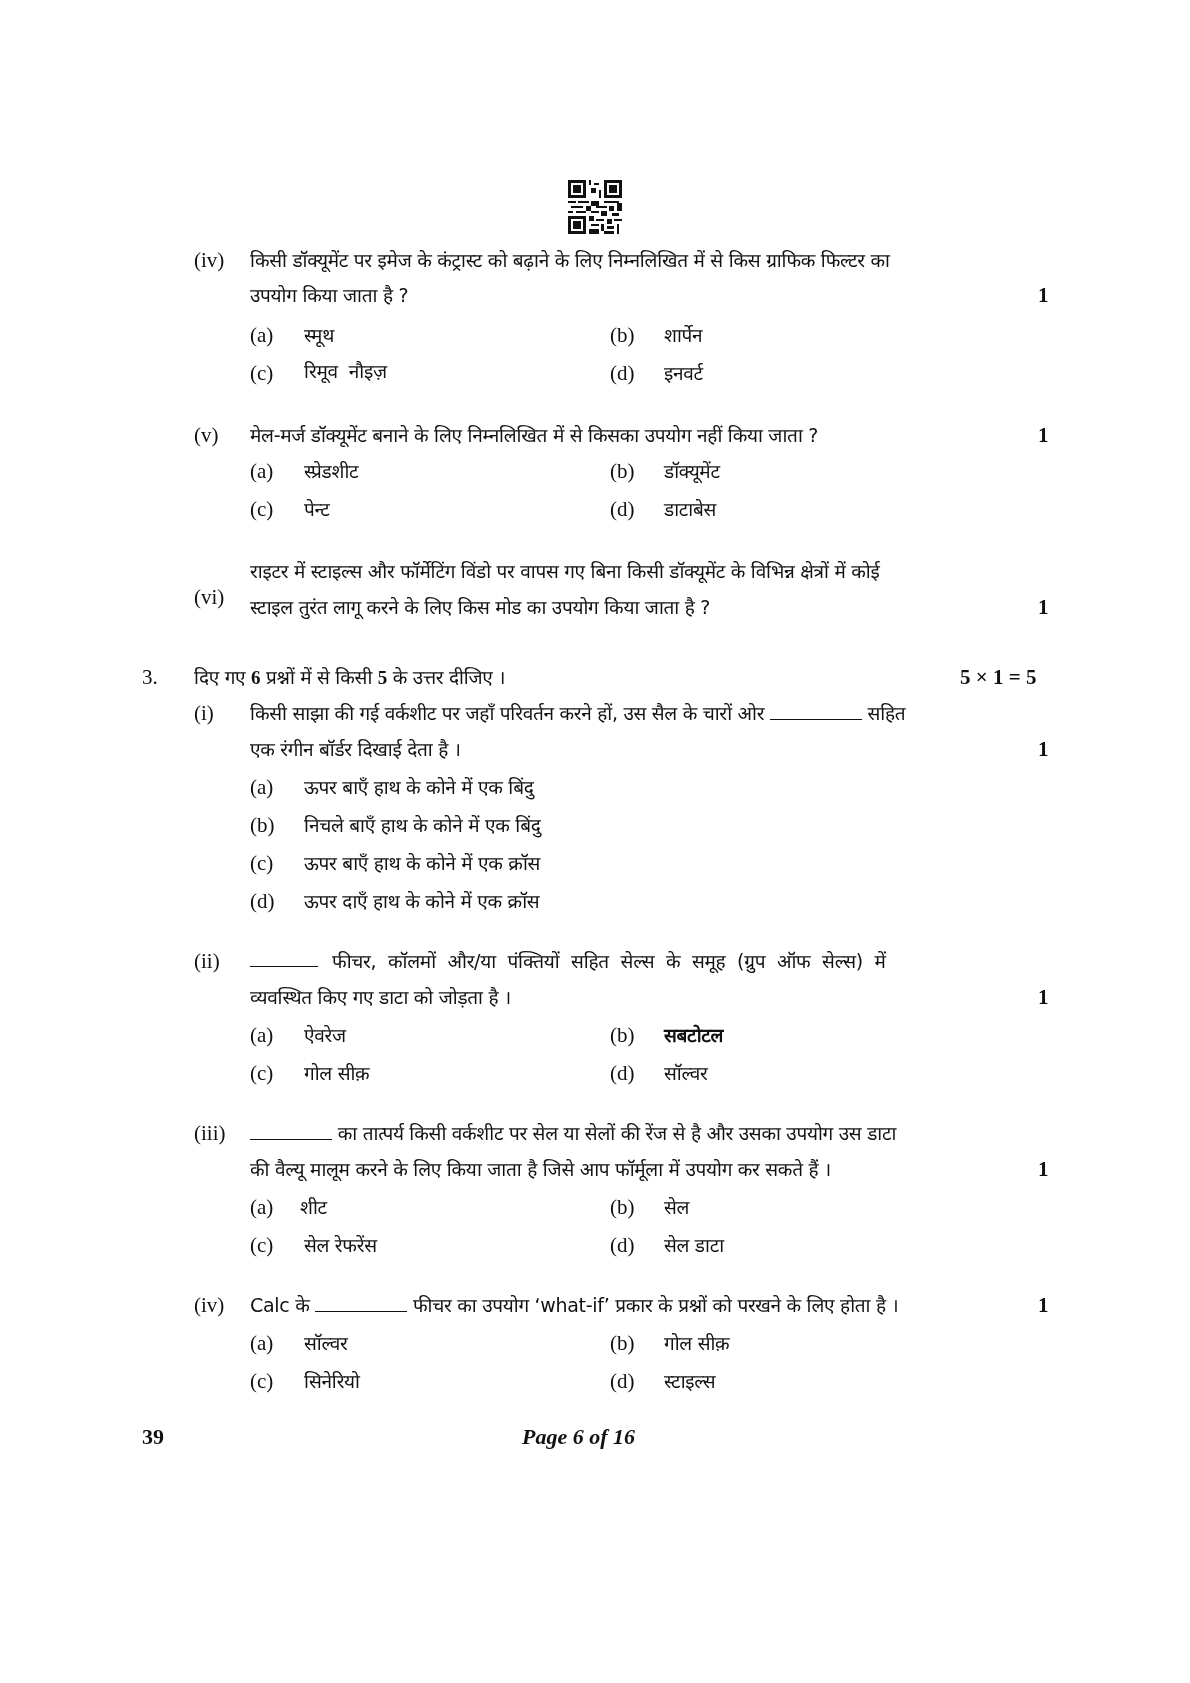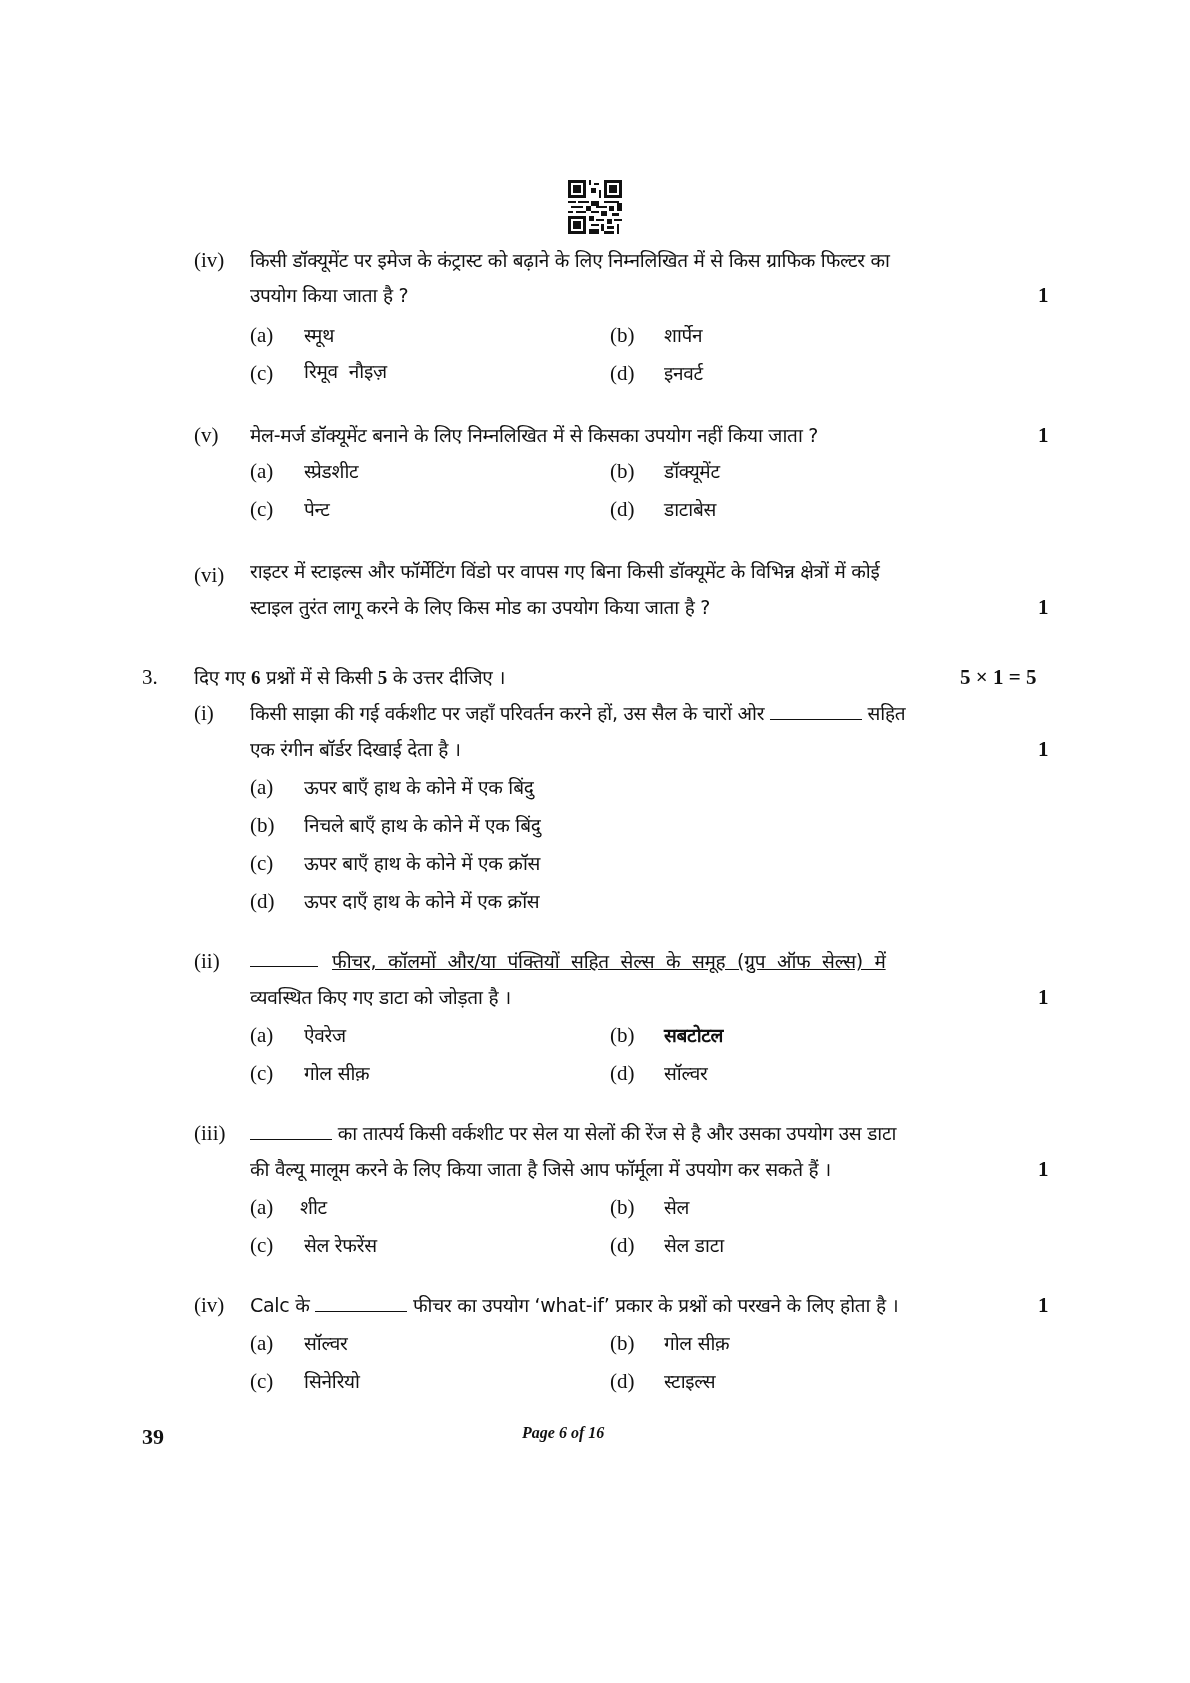--- a/index.html
+++ b/index.html
@@ -9,21 +9,21 @@
     .qr { left: 568px; top: 180px; width: 54px; height: 54px; }
     .line { position: absolute; font-size: 19.5px; line-height: 26px; white-space: nowrap; }
     .dev { font-family: "DejaVu Sans", "Liberation Sans", sans-serif; font-size: 19px; letter-spacing: -0.3px; }
     .num { position: absolute; font-family: "Liberation Serif", "DejaVu Serif", serif; font-size: 21px; line-height: 26px; }
     .mark { position: absolute; left: 1038px; font-family: "Liberation Serif", serif; font-weight: bold; font-size: 21px; line-height: 26px; }
     .opt-lbl { position: absolute; font-family: "Liberation Serif", serif; font-size: 21px; line-height: 26px; }
     .opt-txt { position: absolute; font-family: "DejaVu Sans", "Liberation Sans", sans-serif; font-size: 19px; line-height: 26px; letter-spacing: -0.3px; white-space: nowrap; }
     .blank { display: inline-block; border-bottom: 1.5px solid #111; vertical-align: baseline; height: 18px; }
     .bold { font-weight: bold; font-family: "Liberation Serif", serif; }
     .footer-num { position: absolute; left: 142px; top: 1424px; font-family: "Liberation Serif", serif; font-weight: bold; font-size: 22px; }
-    .footer-page { position: absolute; left: 522px; top: 1424px; font-family: "Liberation Serif", serif; font-weight: bold; font-style: italic; font-size: 16px; }
+    .footer-page { position: absolute; left: 522px; top: 1424px; font-family: "Liberation Serif", serif; font-weight: bold; font-style: italic; font-size: 22px; }
   </style>
 </head>
 <body>
 
 <svg class="abs qr" viewBox="0 0 21 21" shape-rendering="crispEdges">
   <rect width="21" height="21" fill="#fff"></rect>
   <g fill="#111">
     <rect x="0" y="0" width="7" height="7"></rect>
       <rect x="1" y="1" width="5" height="5" fill="#fff"></rect>
       <rect x="2" y="2" width="3" height="3"></rect>
@@ -84,21 +84,21 @@
 
 <div class="opt-lbl" style="left:250px; top:458px;">(a)</div>
 <div class="opt-txt" style="left:304px; top:458px;">स्प्रेडशीट</div>
 <div class="opt-lbl" style="left:610px; top:458px;">(b)</div>
 <div class="opt-txt" style="left:664px; top:458px;">डॉक्यूमेंट</div>
 <div class="opt-lbl" style="left:250px; top:496px;">(c)</div>
 <div class="opt-txt" style="left:304px; top:496px;">पेन्ट</div>
 <div class="opt-lbl" style="left:610px; top:496px;">(d)</div>
 <div class="opt-txt" style="left:664px; top:496px;">डाटाबेस</div>
 
-<div class="num" style="left:194px; top:562px;">(vi)</div>
+<div class="num" style="left:194px; top:584px;">(vi)</div>
 <div class="line dev" style="left:250px; top:558px;">राइटर में स्टाइल्स और फॉर्मेटिंग विंडो पर वापस गए बिना किसी डॉक्यूमेंट के विभिन्न क्षेत्रों में कोई</div>
 <div class="line dev" style="left:250px; top:594px;">स्टाइल तुरंत लागू करने के लिए किस मोड का उपयोग किया जाता है ?</div>
 <div class="mark" style="top:594px;">1</div>
 
 <div class="num" style="left:142px; top:664px;">3.</div>
 <div class="line dev" style="left:194px; top:664px;">
   <span>दिए गए</span>
   <span class="bold">6</span>
   <span>प्रश्नों में से किसी</span>
   <span class="bold">5</span>
@@ -118,21 +118,21 @@
 <div class="opt-lbl" style="left:250px; top:774px;">(a)</div>
 <div class="opt-txt" style="left:304px; top:774px;">ऊपर बाएँ हाथ के कोने में एक बिंदु</div>
 <div class="opt-lbl" style="left:250px; top:812px;">(b)</div>
 <div class="opt-txt" style="left:304px; top:812px;">निचले बाएँ हाथ के कोने में एक बिंदु</div>
 <div class="opt-lbl" style="left:250px; top:850px;">(c)</div>
 <div class="opt-txt" style="left:304px; top:850px;">ऊपर बाएँ हाथ के कोने में एक क्रॉस</div>
 <div class="opt-lbl" style="left:250px; top:888px;">(d)</div>
 <div class="opt-txt" style="left:304px; top:888px;">ऊपर दाएँ हाथ के कोने में एक क्रॉस</div>
 
 <div class="num" style="left:194px; top:948px;">(ii)</div>
-<div class="line dev" style="left:250px; top:948px; width:754px; display:flex; justify-content:center;text-decoration:underline;">
+<div class="line dev" style="left:250px; top:948px; width:754px; display:flex; justify-content:center;">
   <span class="blank" style="width:68px; margin-right:14px;"></span>
   <span style="flex:1; word-spacing:6px;">फीचर, कॉलमों और/या पंक्तियों सहित सेल्स के समूह (ग्रुप ऑफ सेल्स) में</span>
 </div>
 <div class="line dev" style="left:250px; top:984px;">व्यवस्थित किए गए डाटा को जोड़ता है ।</div>
 <div class="mark" style="top:984px;">1</div>
 
 <div class="opt-lbl" style="left:250px; top:1022px;">(a)</div>
 <div class="opt-txt" style="left:304px; top:1022px;">ऐवरेज</div>
 <div class="opt-lbl" style="left:610px; top:1022px;">(b)</div>
 <div class="opt-txt" style="left:664px; top:1022px;font-weight:bold;">सबटोटल</div>

